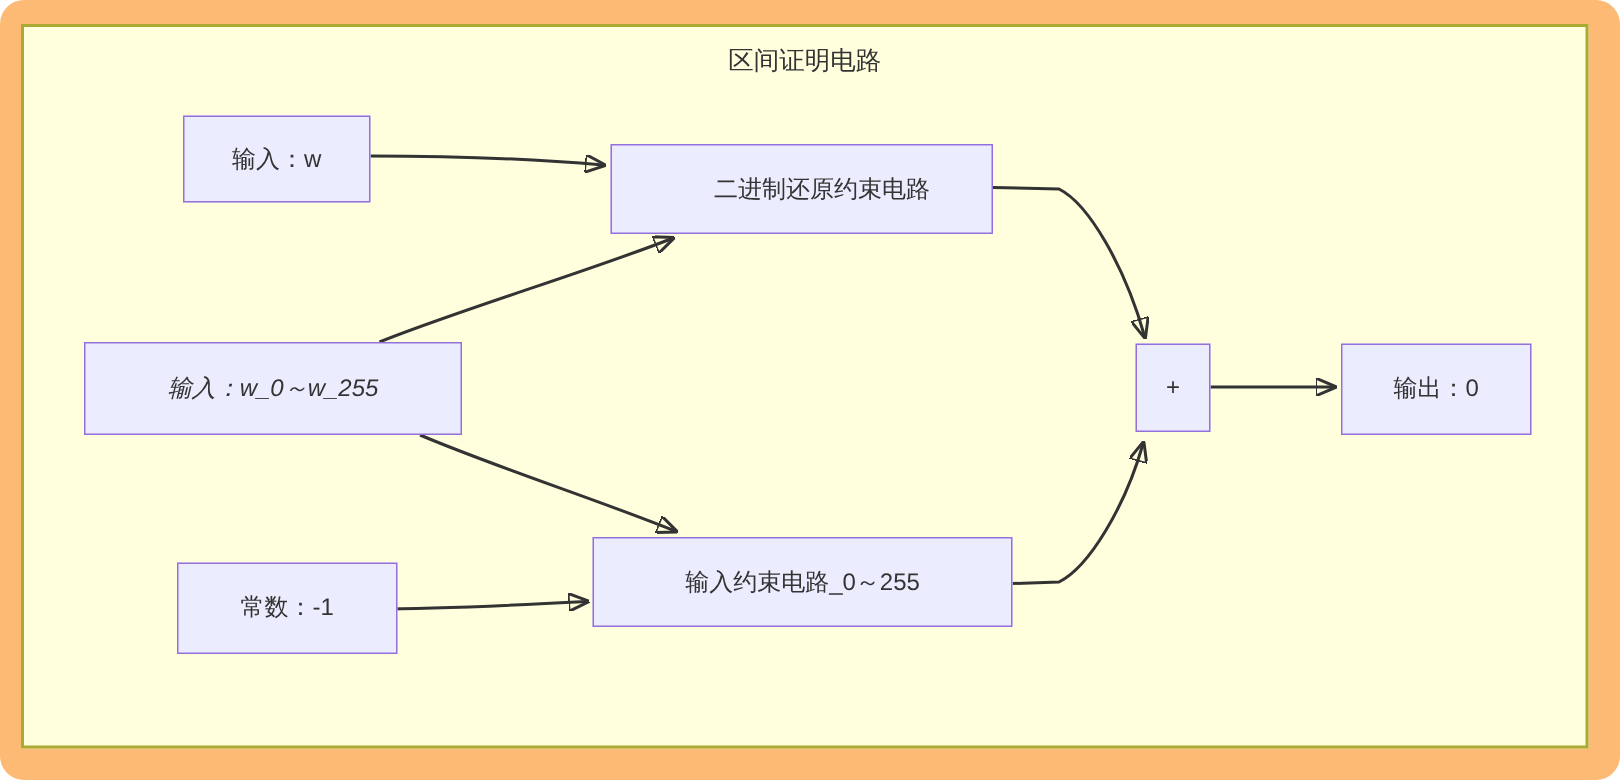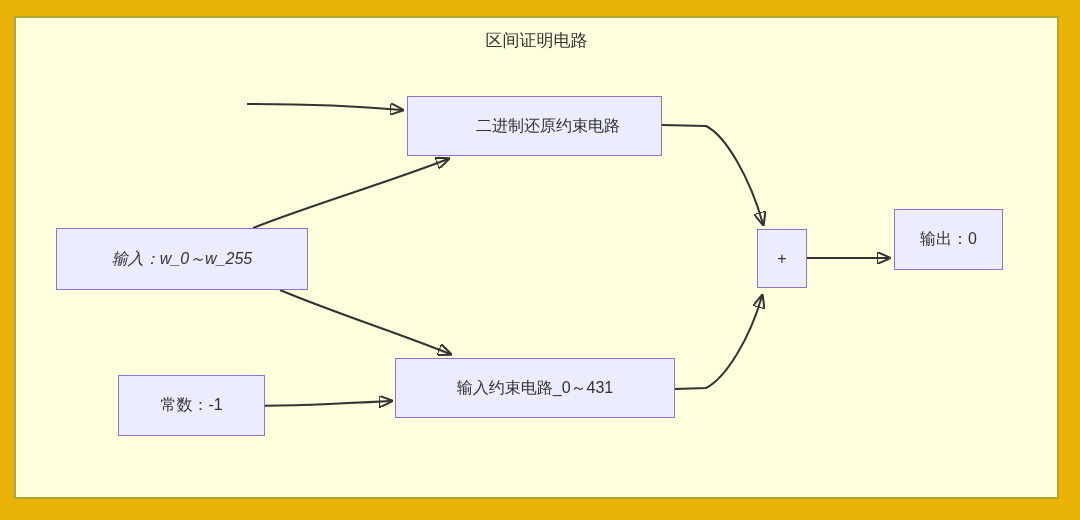--- a/index.html
+++ b/index.html
@@ -5,23 +5,24 @@
   :root{
     --node-fill:#ECECFF;
     --node-border:#9370DB;
     --cluster-fill:#FFFFDE;
     --cluster-border:#AAAA33;
     --edge:#333333;
     --text:#333333;
   }
   html,body{margin:0;padding:0;background:#ffffff;}
   .stage{
-    position:relative;width:1080px;height:520px;background:#eab308;
+    position:relative;width:1080px;height:520px;background:#fdba74;
     font-family:"Liberation Sans","DejaVu Sans",sans-serif;color:var(--text);
     overflow:hidden;
+    border-radius:16px;
   }
   .cluster{
     position:absolute;left:14px;top:16px;width:1041px;height:479px;
     background:var(--cluster-fill);border:2px solid var(--cluster-border);
   }
   .cluster-title{
     position:absolute;left:14px;top:31px;width:1045px;text-align:center;
     font-size:17px;line-height:20px;color:var(--text);
   }
   .node{
@@ -50,26 +51,27 @@
     </defs>
     <path marker-end="url(#arrow)" d="M247,104 C310,104 356,106 402,110"></path>
     <path marker-end="url(#arrow)" d="M253,228 C305,207 392,181 448,159"></path>
     <path marker-end="url(#arrow)" d="M280,290 C332,312 398,333 450,354"></path>
     <path marker-end="url(#arrow)" d="M250,406 C292,406 334,404 391,401"></path>
     <path marker-end="url(#arrow)" d="M662,125 L706,126 C726,136 750,178 763,224"></path>
     <path marker-end="url(#arrow)" d="M675,389 L706,388 C726,378 750,338 762,296"></path>
     <path marker-end="url(#arrow)" d="M807,258 L889,258"></path>
   </svg>
 
+  <div class="node" style="left:122px;top:77px;width:125px;height:58px;">输入：w</div>
 
   <div class="node" style="left:407px;top:96px;width:255px;height:60px;padding-left:27px;">二进制还原约束电路</div>
 
   <div class="node" style="left:56px;top:228px;width:252px;height:62px;font-style:italic;">输入：w_0～w_255</div>
 
   <div class="node" style="left:118px;top:375px;width:147px;height:61px;">常数：-1</div>
 
-  <div class="node" style="left:395px;top:358px;width:280px;height:60px;">输入约束电路_0～431</div>
+  <div class="node" style="left:395px;top:358px;width:280px;height:60px;">输入约束电路_0～255</div>
 
   <div class="node" style="left:757px;top:229px;width:50px;height:59px;">+</div>
 
-  <div class="node" style="left:894px;top:209px;width:109px;height:61px;">输出：0</div>
+  <div class="node" style="left:894px;top:229px;width:127px;height:61px;">输出：0</div>
 
 </div>
 
 </body></html>

